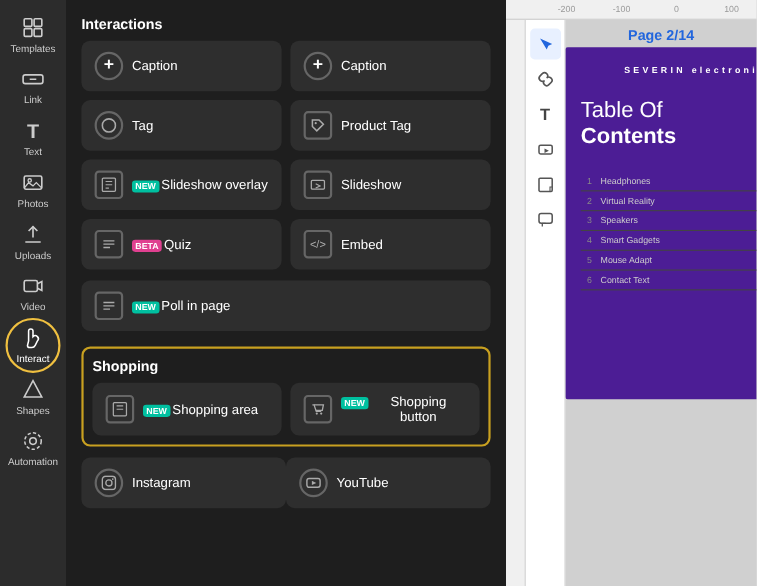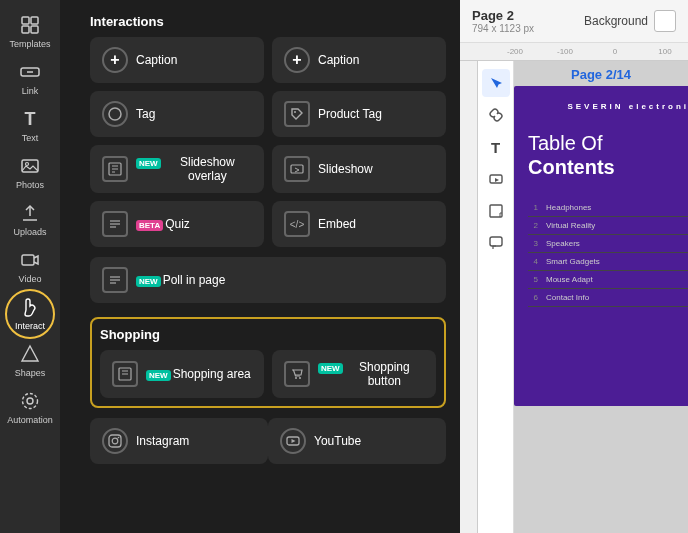--- a/index.html
+++ b/index.html
@@ -63,21 +63,20 @@
       text-align: center;
       color: #ccc;
     }
 
     
     .main-panel {
       width: 400px;
       background: #1e1e1e;
       overflow-y: auto;
       flex-shrink: 0;
-      padding-left: 16px;
     }
     .main-panel::-webkit-scrollbar { width: 4px; }
     .main-panel::-webkit-scrollbar-track { background: #1e1e1e; }
     .main-panel::-webkit-scrollbar-thumb { background: #555; }
 
     .section-title {
       color: #fff;
       font-size: 13px;
       font-weight: 600;
       padding: 14px 14px 8px 14px;
@@ -577,30 +576,20 @@
           </svg>
       </div>
       <span>YouTube</span>
     </button>
   </div>
 
 </div>
 
 <div class="canvas-area">
 
-  <div class="canvas-header">
-    <div>
-      <div class="page-info-title">Page 2</div>
-      <div class="page-info-sub">794 x 1123 px</div>
-    </div>
-    <div style="display:flex; align-items:center; gap:6px; margin-left:auto;">
-      <span class="bg-label">Background</span>
-      <div class="bg-swatch"></div>
-    </div>
-  </div>
 
   <div class="canvas-ruler-h">
     <div class="ruler-numbers">
       <div class="ruler-tick">-200</div>
       <div class="ruler-tick">-100</div>
       <div class="ruler-tick">0</div>
       <div class="ruler-tick">100</div>
 
     </div>
   </div>
@@ -669,19 +658,19 @@
           <li class="toc-item">
             <span class="toc-num">4</span>
             <span>Smart Gadgets</span>
           </li>
           <li class="toc-item">
             <span class="toc-num">5</span>
             <span>Mouse Adapt</span>
           </li>
           <li class="toc-item">
             <span class="toc-num">6</span>
-            <span>Contact Info</span>
+            <span>Contact Text</span>
           </li>
         </ul>
       </div>
     </div>
   </div>
 </div>
 
 </body></html>

